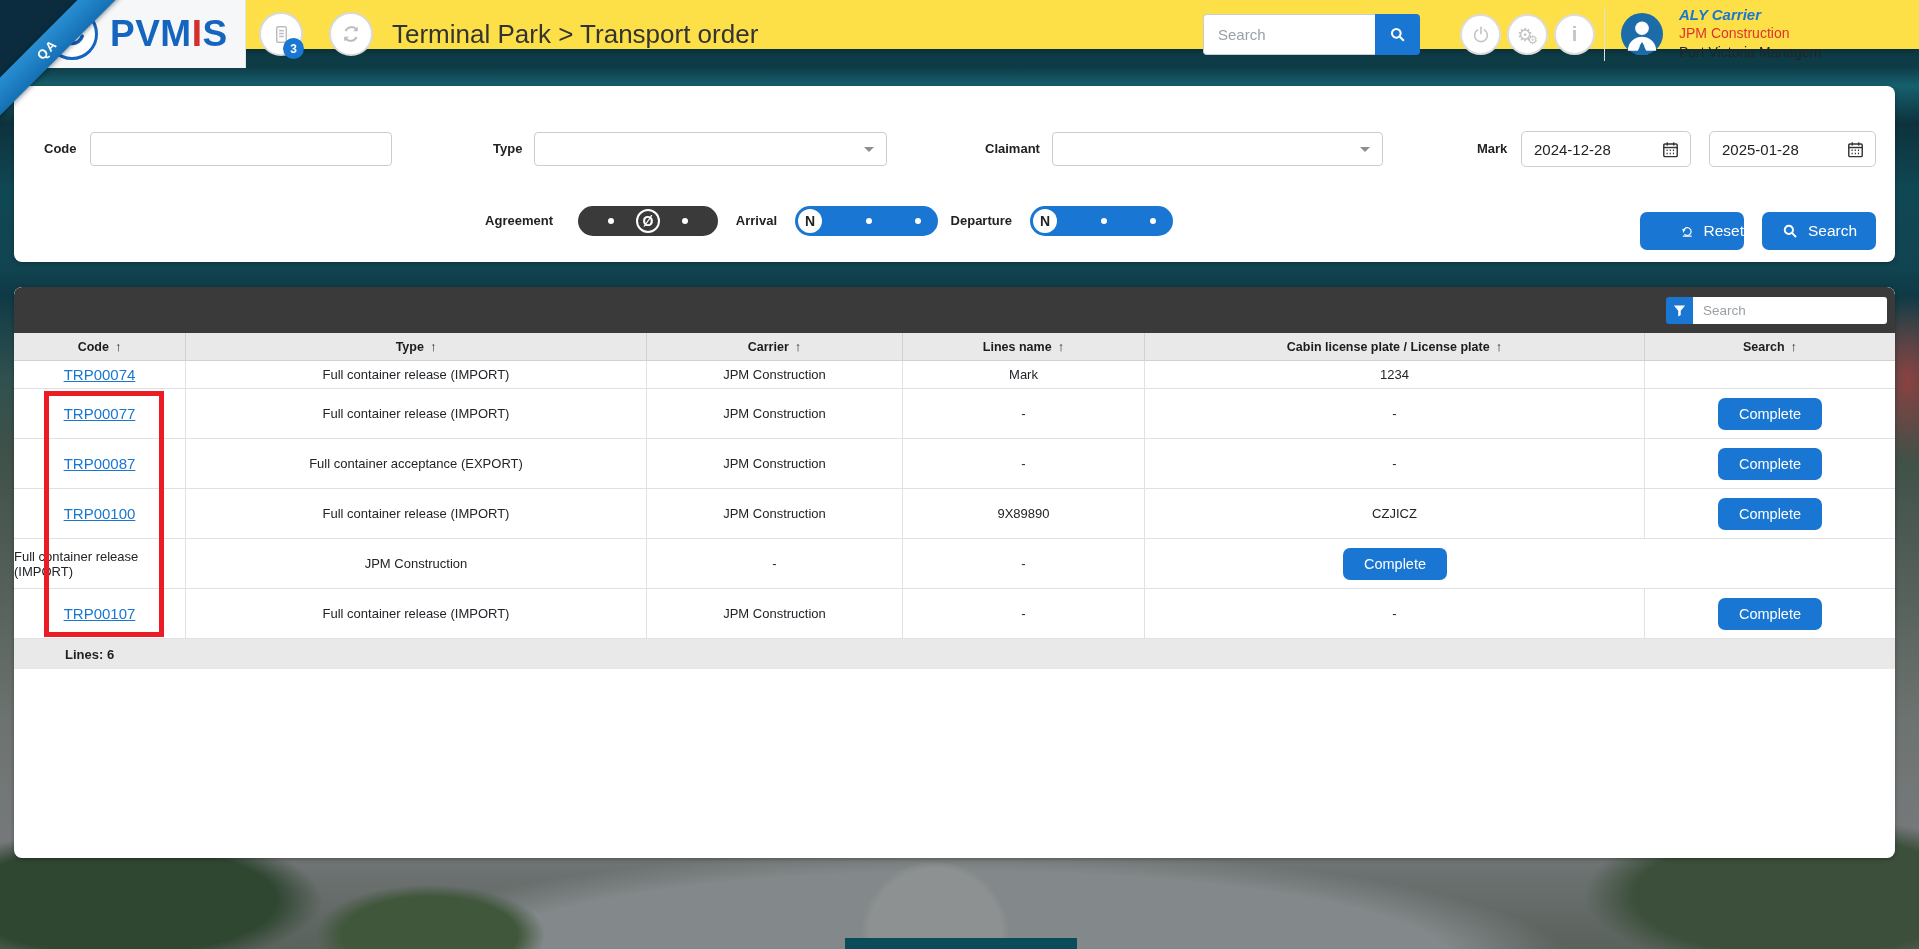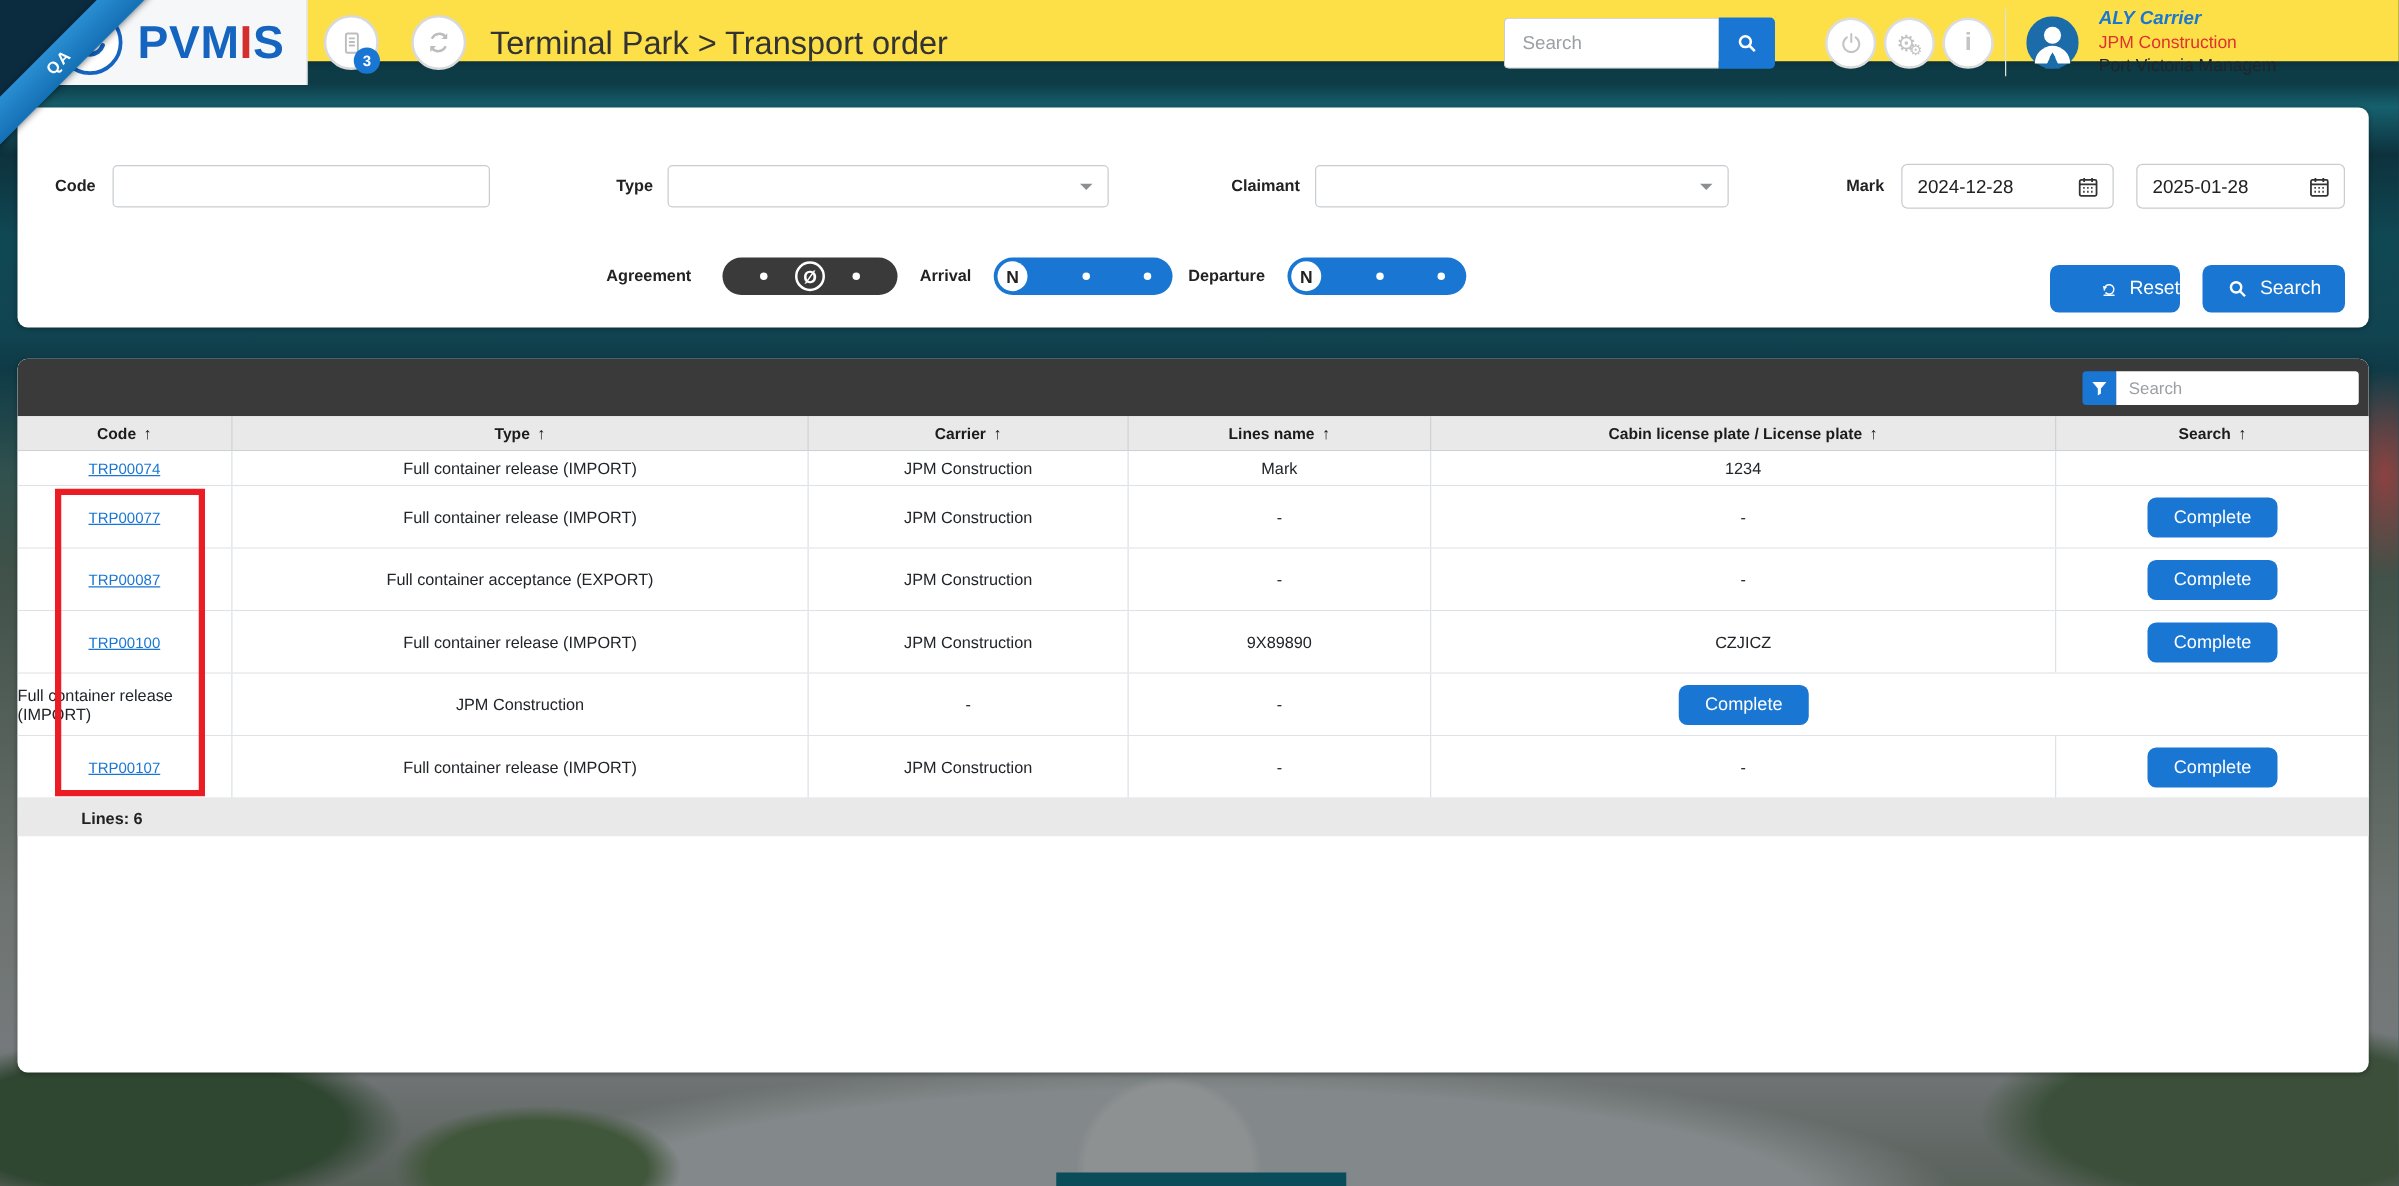--- a/index.html
+++ b/index.html
@@ -82,21 +82,21 @@
   .tgrid { display:grid; grid-template-columns:172px 461px 256px 242px 500px 1fr; }
   .thead { background:#e9e9e9; height:28px; border-bottom:1px solid #cfd2d4; }
   .hcell { display:flex; align-items:center; justify-content:center; font-size:12.5px; font-weight:bold; color:#1c1c1c; border-right:1px solid #cfd2d4; gap:6px; }
   .hcell:last-child { border-right:none; }
   .sort { font-weight:400; font-size:13px; }
 
   .trow { border-bottom:1px solid #dee2e6; height:50px; background:#fff; }
   .trow.compact { height:28px; }
   .tcell { display:flex; align-items:center; justify-content:center; font-size:13px; color:#212529; border-right:1px solid #dee2e6; overflow:hidden; }
   .tcell:last-child { border-right:none; }
-  .code-link { color:#1976d2; font-size:12px; text-decoration:underline; }
+  .code-link { color:#1976d2; font-size:15px; text-decoration:underline; }
   .complete-btn { background:#1976d2; color:#fff; border:none; border-radius:7px; font-size:14.5px; font-weight:500; font-family:inherit; padding:8px 21px; cursor:pointer; }
 
   .t-footer { height:30px; background:#e9e9e9; display:flex; align-items:center; padding-left:51px; font-size:13px; font-weight:bold; color:#222; }
 
   
   #red-annotation { position:absolute; left:44px; top:391px; width:120px; height:246px; border:5px solid #ec1c24; z-index:70; pointer-events:none; }
 </style>
 </head>
 <body>
 

